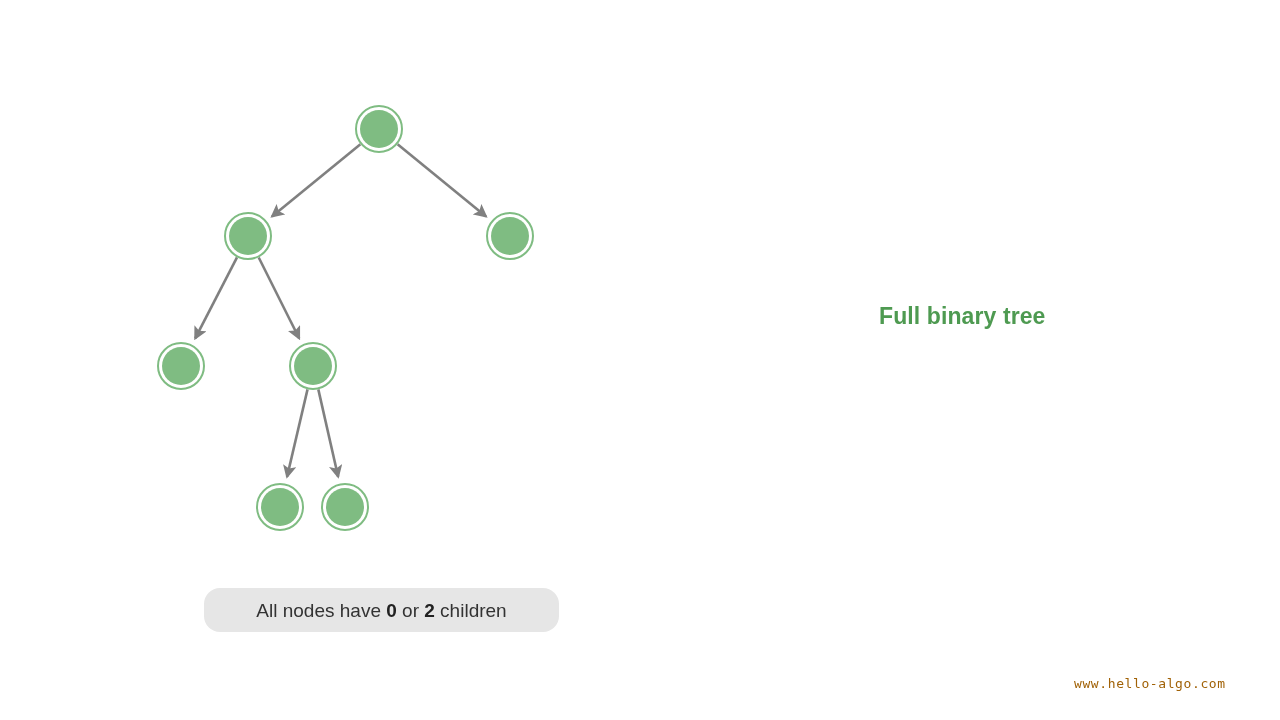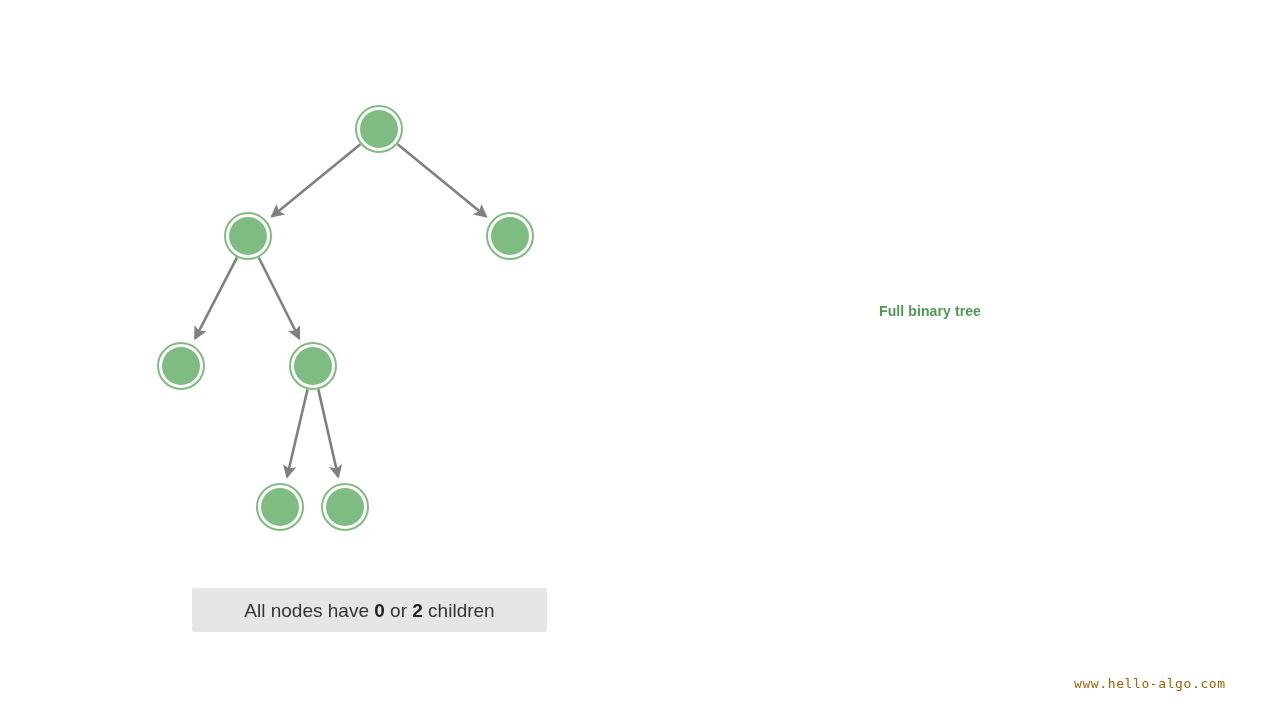--- a/index.html
+++ b/index.html
@@ -30,36 +30,36 @@
     top: 0;
     width: 1280px;
     height: 720px;
   }
 
   
   .diagram-title {
     position: absolute;
     left: 879px;
     top: 303px;
-    font-size: 14px;
+    font-size: 23px;
     font-weight: bold;
     color: #4e9a51;
     white-space: nowrap;
     letter-spacing: 0.1px;
   }
 
   
   .caption-box {
     position: absolute;
-    left: 192px;
+    left: 204px;
     top: 588px;
     width: 355px;
     height: 44px;
     background: #e6e6e6;
-    border-radius: 2px;
+    border-radius: 16px;
     display: flex;
     align-items: center;
     justify-content: center;
     box-sizing: border-box;
   }
   .caption-text {
     font-size: 19px;
     color: #333333;
     white-space: nowrap;
     line-height: 1;

